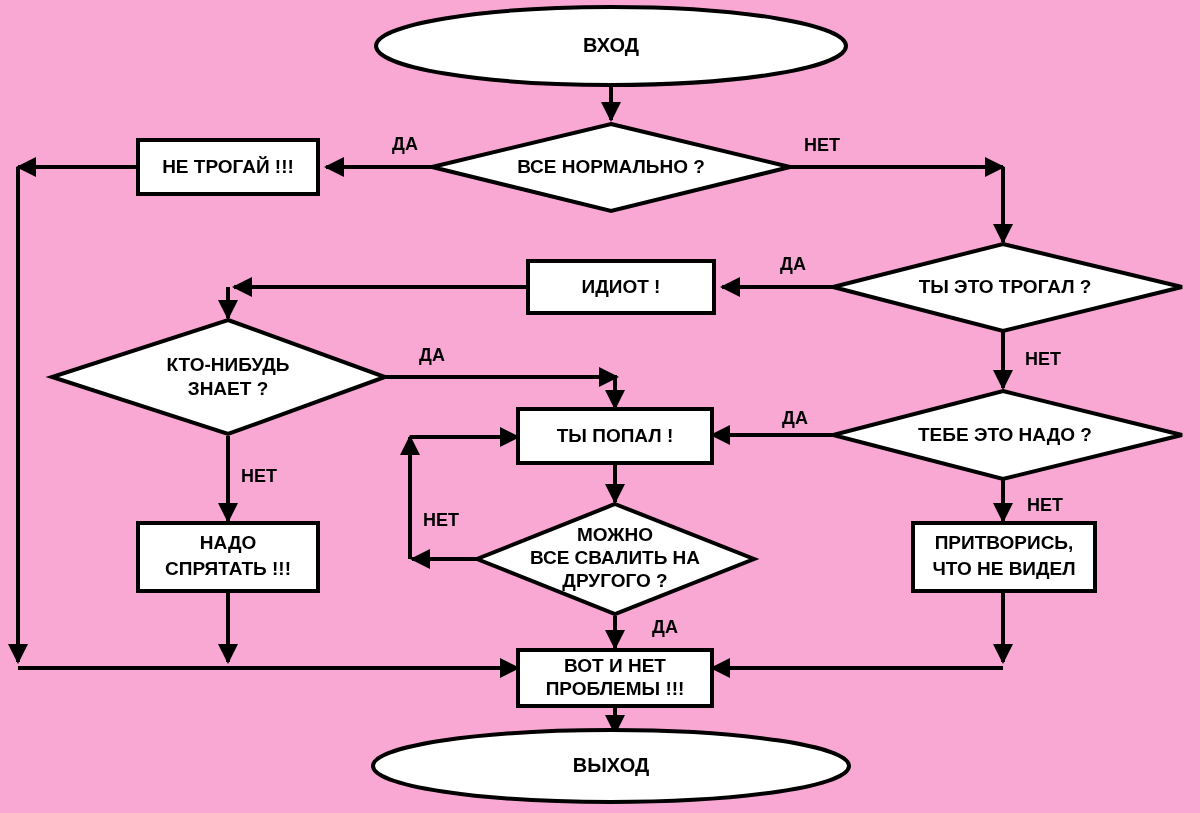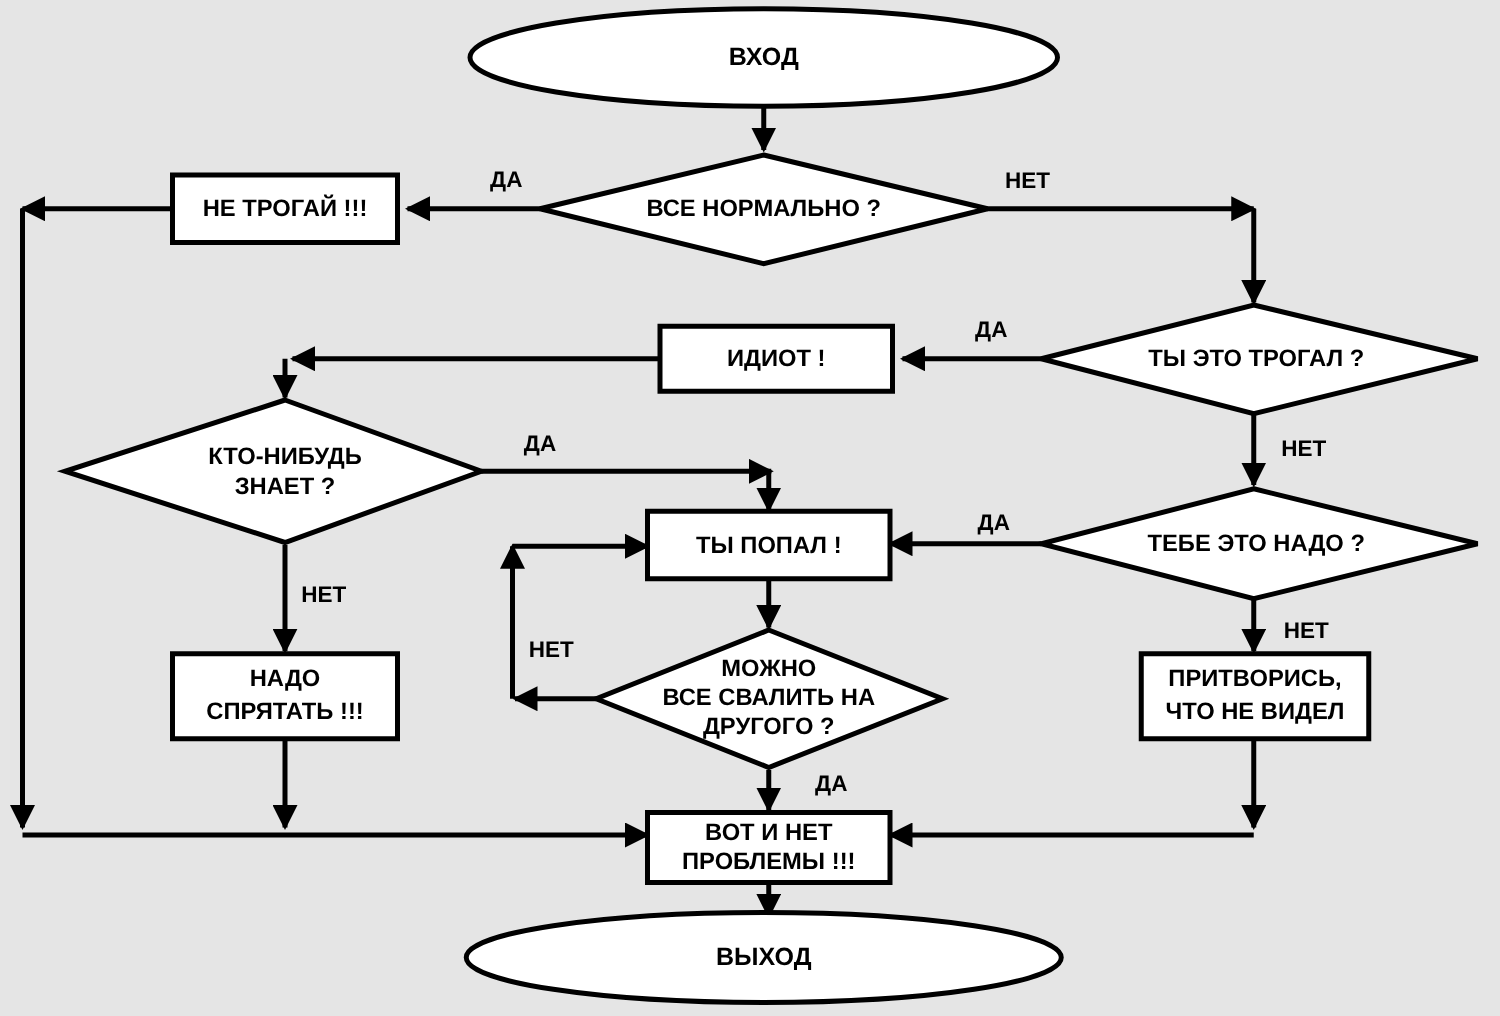--- a/index.html
+++ b/index.html
@@ -8,21 +8,21 @@
     padding: 0;
     background: #ffffff;
   }
   body {
     font-family: "Liberation Sans", sans-serif;
   }
   #chart-root {
     position: relative;
     width: 1200px;
     height: 813px;
-    background: #e5e5e5;
+    background: #f9a8d4;
     overflow: hidden;
   }
   #chart-svg {
     position: absolute;
     top: 0;
     left: 0;
     width: 1200px;
     height: 813px;
   }
   .node-shape {

